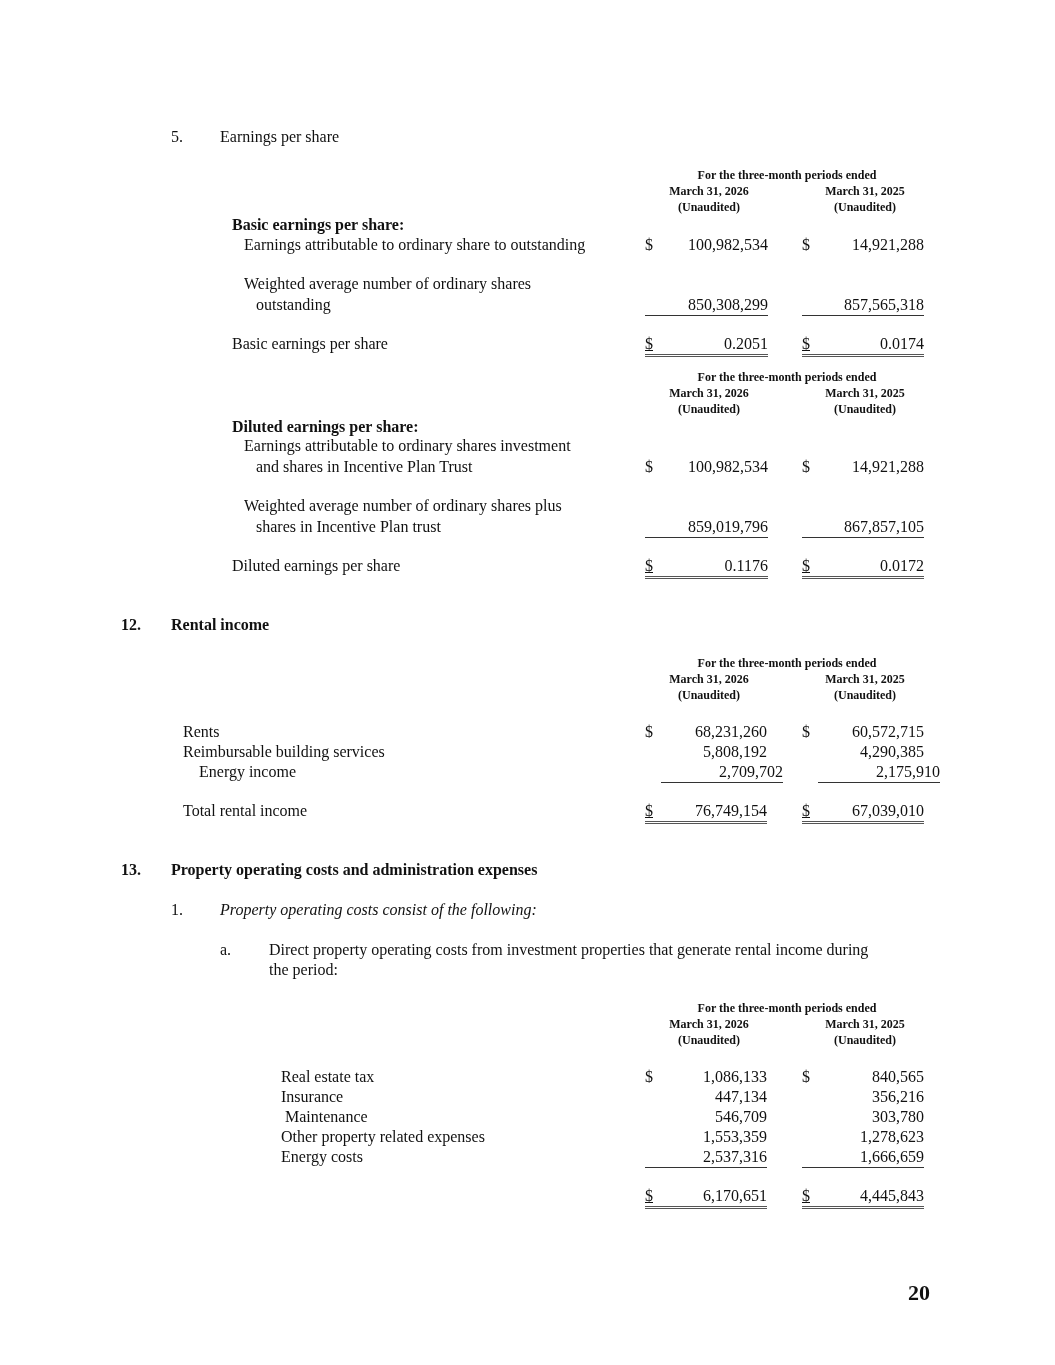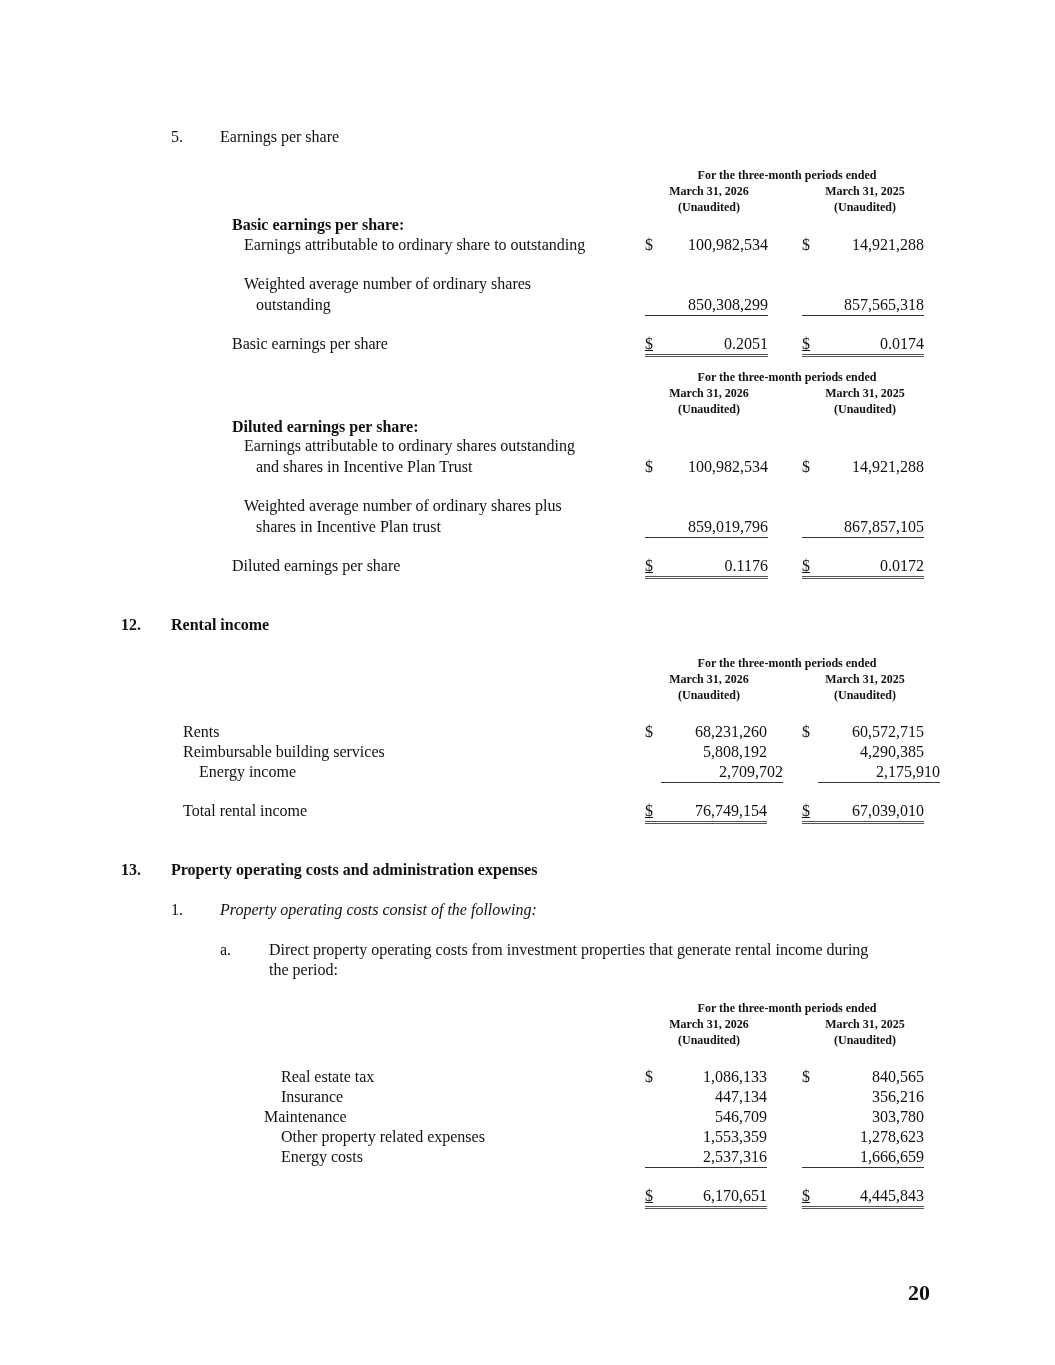--- a/index.html
+++ b/index.html
@@ -66,21 +66,21 @@
 
 <div class="hdr" style="left:0; top:369px; width:1055px; height:50px;">
   <div class="top" style="left:657px; top:0;">For the three-month periods ended</div>
   <div class="c" style="left:639px; top:16px;">March 31, 2026</div>
   <div class="c" style="left:795px; top:16px;">March 31, 2025</div>
   <div class="c" style="left:639px; top:32px;">(Unaudited)</div>
   <div class="c" style="left:795px; top:32px;">(Unaudited)</div>
 </div>
 
 <div class="abs bold" style="left:232px; top:418px;">Diluted earnings per share:</div>
-<div class="abs" style="left:244px; top:437px;">Earnings attributable to ordinary shares outstanding</div>
+<div class="abs" style="left:244px; top:437px;">Earnings attributable to ordinary shares investment</div>
 <div class="row" style="left:0; top:457px; width:1055px;">
   <span class="lbl" style="left:256px;">and shares in Incentive Plan Trust</span>
   <span class="cur" style="left:645px;">$</span>
   <span class="num" style="left:645px; width:123px;">100,982,534</span>
   <span class="cur" style="left:802px;">$</span>
   <span class="num" style="left:802px; width:122px;">14,921,288</span>
 </div>
 
 <div class="abs" style="left:244px; top:497px;">Weighted average number of ordinary shares plus</div>
 <div class="row" style="left:0; top:517px; width:1055px;">
@@ -165,21 +165,21 @@
   <span class="num" style="left:645px; width:122px;">1,086,133</span>
   <span class="cur" style="left:802px;">$</span>
   <span class="num" style="left:802px; width:122px;">840,565</span>
 </div>
 <div class="row" style="left:0; top:1087px; width:1055px;">
   <span class="lbl" style="left:281px;">Insurance</span>
   <span class="num" style="left:645px; width:122px;">447,134</span>
   <span class="num" style="left:802px; width:122px;">356,216</span>
 </div>
 <div class="row" style="left:0; top:1107px; width:1055px;">
-  <span class="lbl" style="left:264px;">Maintenance</span>
+  <span class="lbl" style="left:285px;">Maintenance</span>
   <span class="num" style="left:645px; width:122px;">546,709</span>
   <span class="num" style="left:802px; width:122px;">303,780</span>
 </div>
 <div class="row" style="left:0; top:1127px; width:1055px;">
   <span class="lbl" style="left:281px;">Other property related expenses</span>
   <span class="num" style="left:645px; width:122px;">1,553,359</span>
   <span class="num" style="left:802px; width:122px;">1,278,623</span>
 </div>
 <div class="row" style="left:0; top:1147px; width:1055px;">
   <span class="lbl" style="left:281px;">Energy costs</span>

